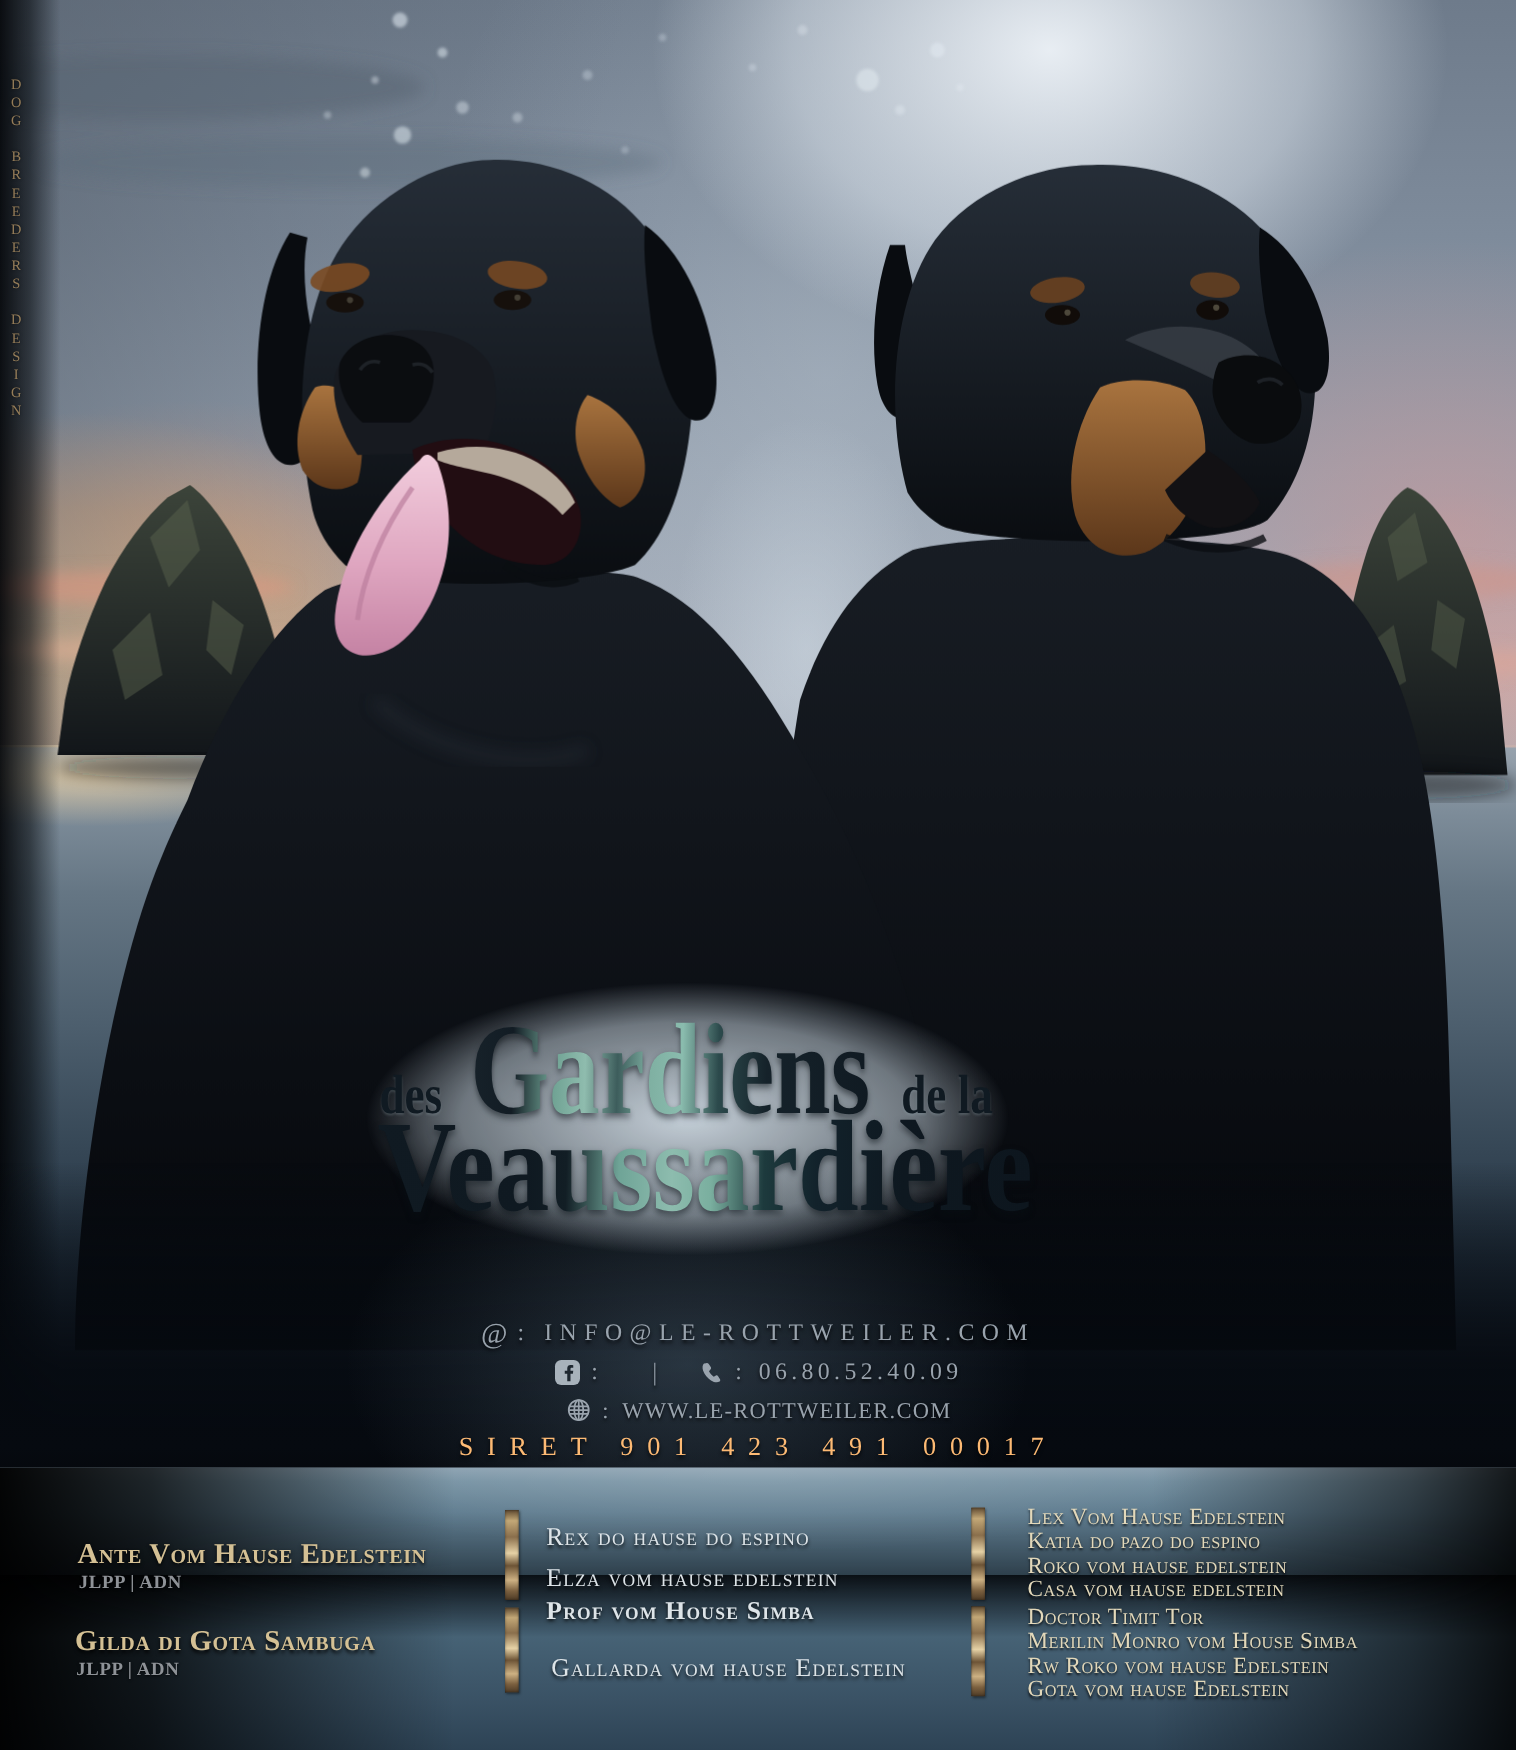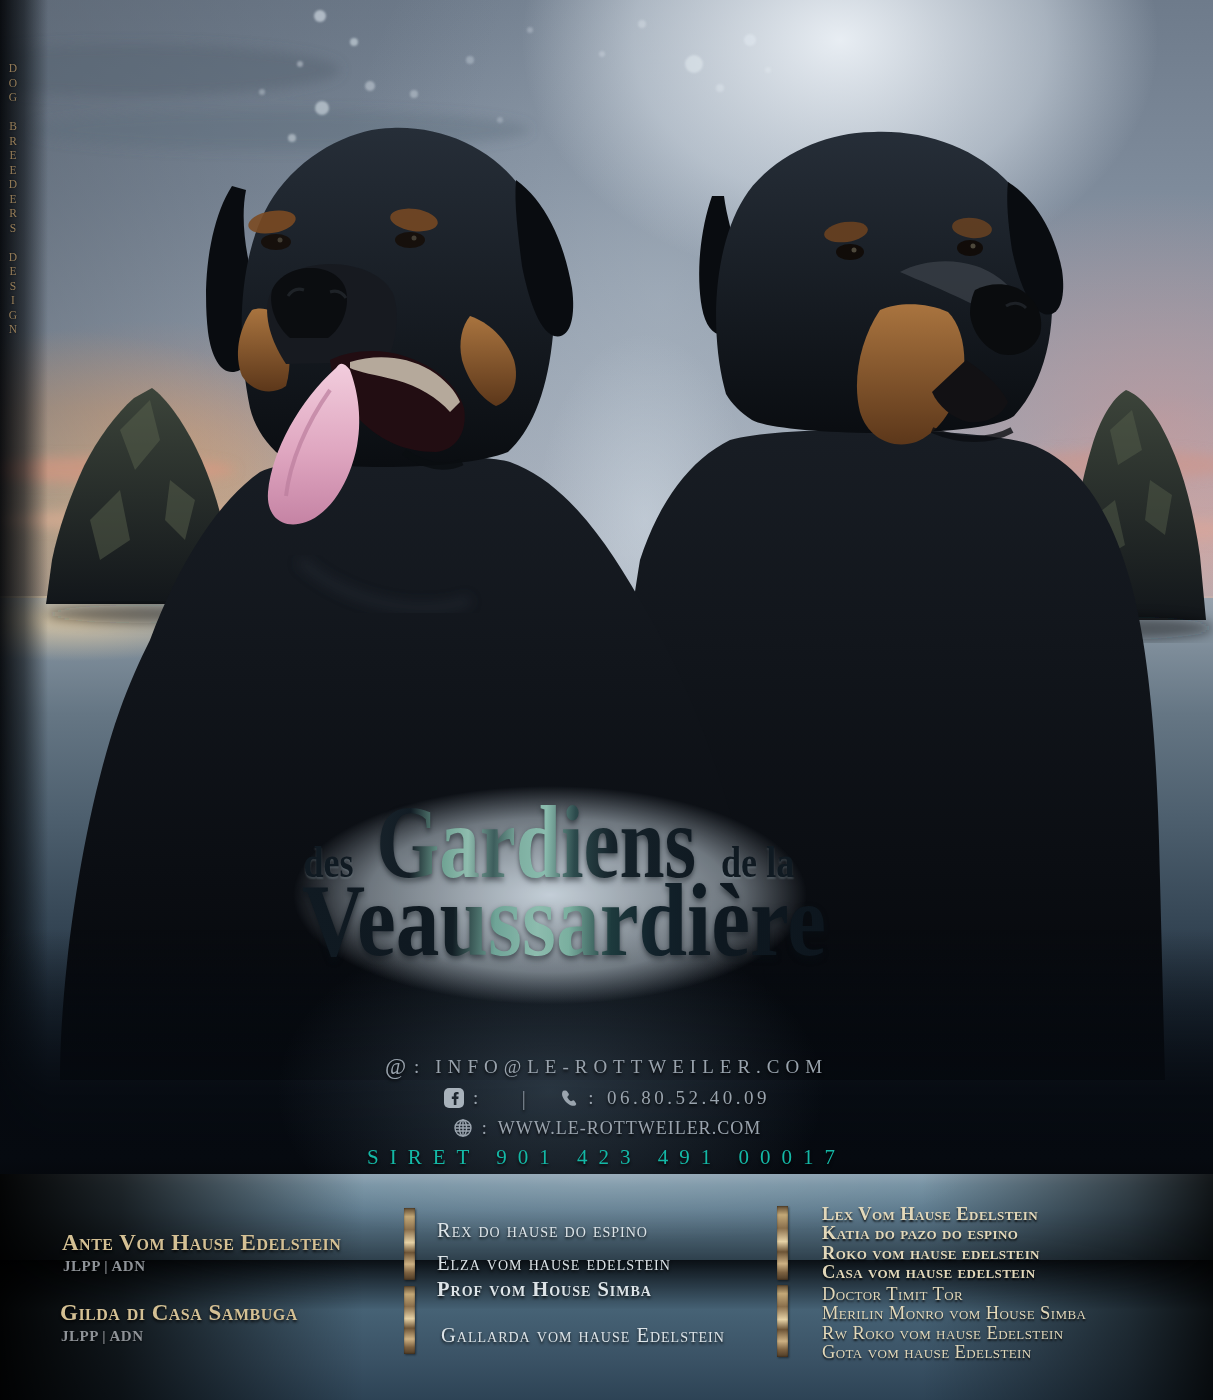--- a/index.html
+++ b/index.html
@@ -45,37 +45,37 @@
   .side-label{
     position:absolute;left:7px;top:62px;height:290px;
     writing-mode:vertical-rl;text-orientation:upright;
     font-size:11.5px;letter-spacing:2.5px;color:rgba(172,142,99,.85);
     font-family:"Liberation Serif",serif;text-shadow:0 0 2px rgba(0,0,0,.5);
   }
   
   .title-block{position:absolute;left:0;top:782px;width:1100px;text-align:center;}
   .kicker{font-size:13px;letter-spacing:7px;color:#76a294;font-weight:bold;
     text-shadow:0 1px 2px rgba(15,25,30,.9);}
-  .t-line1{display:flex;justify-content:center;align-items:baseline;gap:14px;margin-top:0px;height:112px;}
+  .t-line1{display:flex;justify-content:center;align-items:baseline;gap:14px;margin-top:14px;height:112px;}
   .t-small{font-size:44px;font-weight:bold;color:#101a22;display:inline-block;transform:scaleX(.82);
     text-shadow:0 2px 2px rgba(150,170,180,.25);}
   .t-big{font-size:104px;font-weight:bold;letter-spacing:0px;display:inline-block;transform:scaleX(.78);margin:0 -42px;
     background-clip:text;-webkit-background-clip:text;color:transparent;
     filter:drop-shadow(0 3px 3px rgba(8,14,20,.55));}
   .g1{background-image:linear-gradient(92deg,#17222a 0%,#121c24 11%,#6fa293 21%,#8fbcae 29%,#3d5d5c 37%,#7fb0a2 45%,#8abcae 53%,#2c4a4c 62%,#15222a 74%,#101a22 100%);}
   .t-line2{margin-top:-34px;height:118px;margin-left:28px;}
   .g2{background-image:linear-gradient(92deg,#101a22 0%,#0f1921 23%,#121e25 29%,#6fa497 37%,#8dbcae 45%,#7aaf9f 51%,#1d3a3d 59%,#12222b 67%,#0e1820 80%,#0d161e 100%);transform:scaleX(.84);margin:0;}
   
   .contact{position:absolute;left:0;top:1052px;width:1213px;color:#99a3ad;}
   .c-row{display:flex;justify-content:center;align-items:center;
     text-shadow:0 2px 3px rgba(0,0,0,.8);}
   .c-row.email{font-size:19px;letter-spacing:6px;height:30px;}
   .c-row.social{font-size:19px;letter-spacing:3.5px;height:32px;}
   .c-row.web{font-size:18px;letter-spacing:1px;height:28px;}
-  .c-row.siret{font-size:21px;letter-spacing:11px;height:30px;color:#14b8a6;}
+  .c-row.siret{font-size:21px;letter-spacing:11px;height:30px;color:#fdba74;}
   .c-icon{display:inline-flex;align-items:center;justify-content:center;margin-right:8px;}
   .c-colon{margin-right:10px;}
   .at-glyph{font-size:23px;letter-spacing:0;color:#98a2ac;}
   .c-sep{margin:0 30px;color:#8b95a0;font-size:20px;}
   
   .panel{position:absolute;left:0;top:1174px;width:1213px;height:226px;
     background:
       linear-gradient(90deg, rgba(0,0,0,.97) 0%, rgba(0,0,0,.75) 10%, rgba(0,0,0,0) 30%),
       linear-gradient(90deg, rgba(0,0,0,0) 76%, rgba(0,0,0,.55) 93%, rgba(0,0,0,.85) 100%),
       radial-gradient(ellipse 500px 90px at 600px 0px, rgba(255,255,255,.14), rgba(255,255,255,0) 75%),
@@ -291,32 +291,32 @@
     </div>
     <div class="c-row siret">
       <span>SIRET 901 423 491 00017</span>
     </div>
   </div>
 
   <div class="panel">
 
     <div class="ped-name-left" style="left:62px;top:56px;">Ante Vom Hause Edelstein</div>
     <div class="ped-tests" style="left:63px;top:84px;">JLPP | ADN</div>
-    <div class="ped-name-left" style="left:60px;top:126px;">Gilda di Casa Sambuga</div>
+    <div class="ped-name-left" style="left:60px;top:126px;">Gilda di Gota Sambuga</div>
     <div class="ped-tests" style="left:61px;top:154px;">JLPP | ADN</div>
 
     <div class="gold-bar" style="left:404px;top:34px;height:72px;"></div>
     <div class="ped-mid" style="left:437px;top:45px;">Rex do hause do espino</div>
     <div class="ped-mid" style="left:437px;top:78px;">Elza vom hause edelstein</div>
     <div class="gold-bar" style="left:404px;top:112px;height:68px;"></div>
     <div class="ped-mid" style="left:437px;top:104px;font-weight:bold;">Prof vom House Simba</div>
     <div class="ped-mid" style="left:441px;top:150px;">Gallarda vom hause Edelstein</div>
 
     <div class="gold-bar" style="left:777px;top:32px;height:74px;"></div>
-    <div class="ped-right-group" style="left:822px;top:31px;font-weight:bold;">
+    <div class="ped-right-group" style="left:822px;top:31px;">
       <div>Lex Vom Hause Edelstein</div>
       <div>Katia do pazo do espino</div>
       <div>Roko vom hause edelstein</div>
       <div>Casa vom hause edelstein</div>
     </div>
     <div class="gold-bar" style="left:777px;top:111px;height:72px;"></div>
     <div class="ped-right-group" style="left:822px;top:111px;">
       <div>Doctor Timit Tor</div>
       <div>Merilin Monro vom House Simba</div>
       <div>Rw Roko vom hause Edelstein</div>

